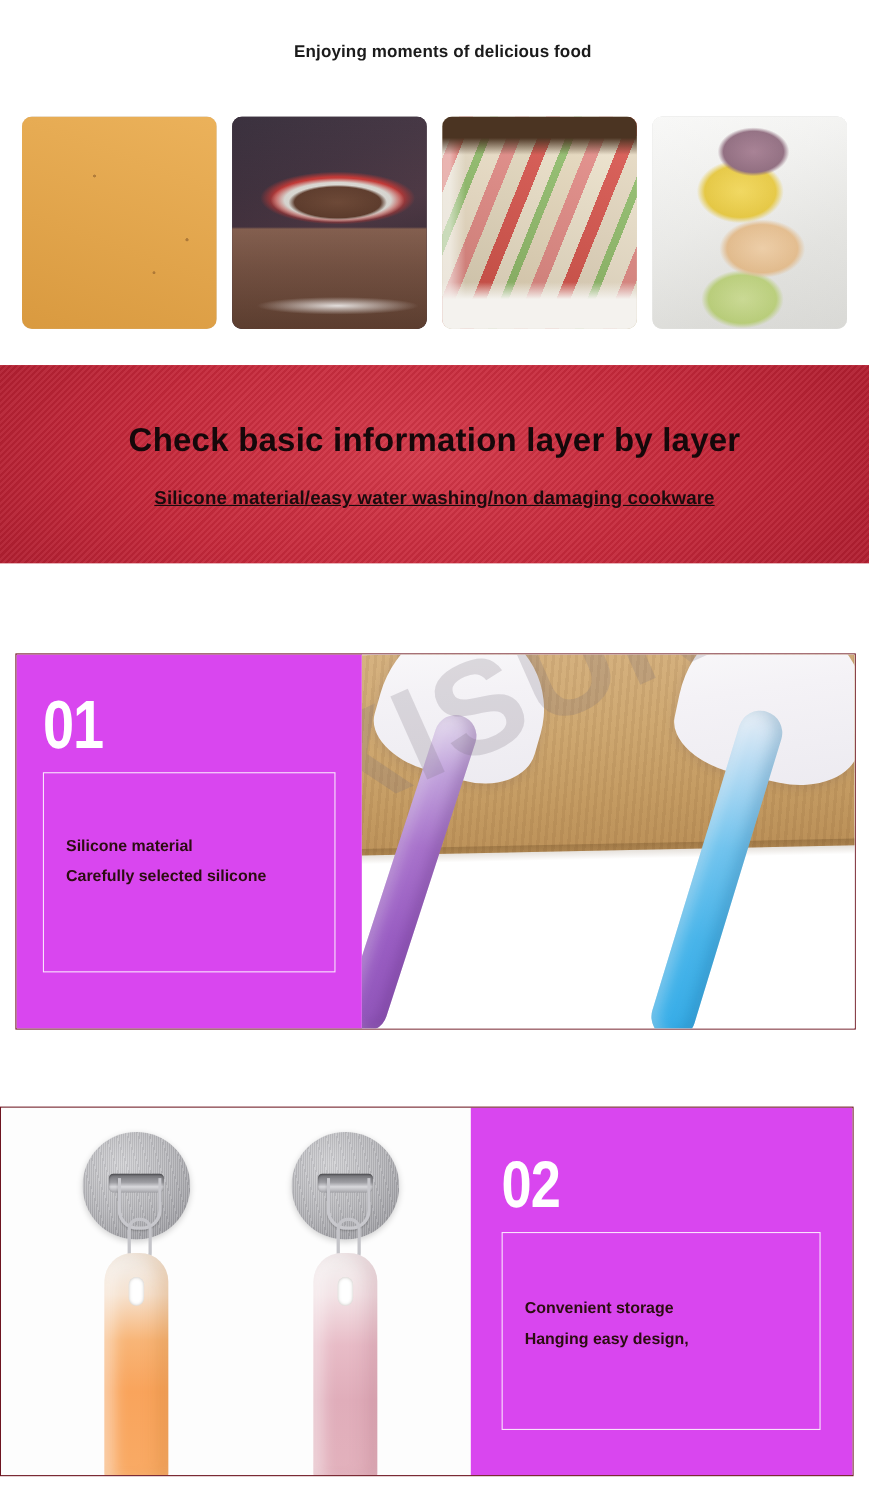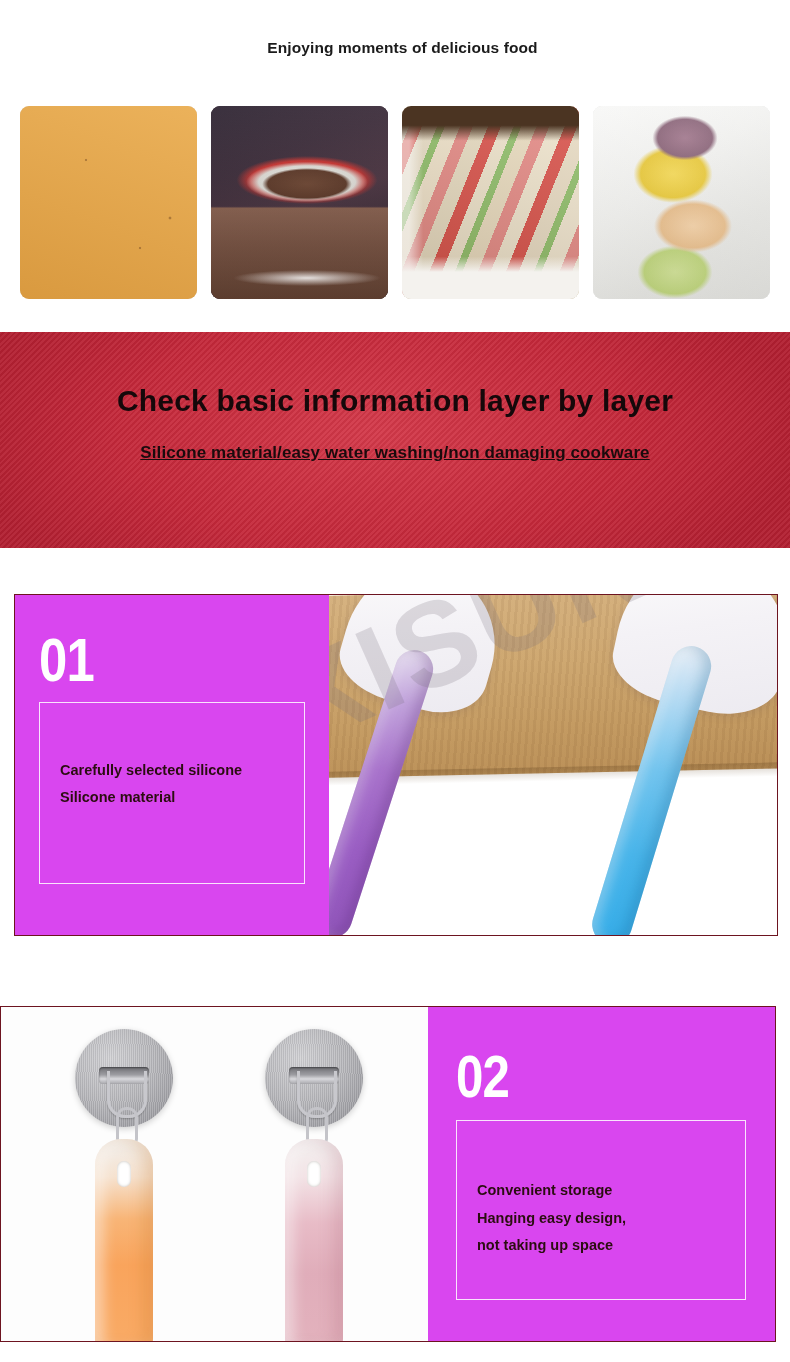--- a/index.html
+++ b/index.html
@@ -141,21 +141,21 @@
     inset: 0;
     background: linear-gradient(200deg, rgba(255,255,255,.18), rgba(120,120,110,.10));
   }
 
   
   .banner {
     position: absolute;
     left: 0;
     top: 332px;
     width: 790px;
-    height: 216px;
+    height: 180px;
     background-color: #c4283a;
     background-image:
       repeating-linear-gradient(135deg,
         rgba(255,255,255,.055) 0 2px,
         rgba(0,0,0,.045) 2px 4px),
       radial-gradient(ellipse 420px 190px at 48% 46%, #d4394a 0%, #c4283a 62%, #b21f31 100%);
     display: flex;
     flex-direction: column;
     align-items: center;
   }
@@ -391,22 +391,22 @@
 
 <div class="banner">
   <div class="banner-title">Check basic information layer by layer</div>
   <div class="banner-subtitle">Silicone material/easy water washing/non damaging cookware</div>
 </div>
 
 <div class="feature" id="feature-01">
   <div class="feature-panel">
     <div class="feature-number">01</div>
     <div class="feature-textbox">
+      <div class="feature-line">Silicone material</div>
       <div class="feature-line">Carefully selected silicone</div>
-      <div class="feature-line">Silicone material</div>
     </div>
   </div>
   <div class="feature-photo">
     <div class="spat-scene">
       <div class="spat-board"></div>
       <div class="spat-board-shadow"></div>
       <div class="spat-head spat-purple-head"></div>
       <div class="spat-handle spat-purple-handle"></div>
       <div class="spat-head spat-blue-head"></div>
       <div class="spat-handle spat-blue-handle"></div>
@@ -436,16 +436,15 @@
           <div class="hole"></div>
         </div>
       </div>
     </div>
   </div>
   <div class="feature-panel">
     <div class="feature-number">02</div>
     <div class="feature-textbox">
       <div class="feature-line">Convenient storage</div>
       <div class="feature-line">Hanging easy design,</div>
-      <div class="feature-line">not taking up space</div>
     </div>
   </div>
 </div>
 
 </body></html>

